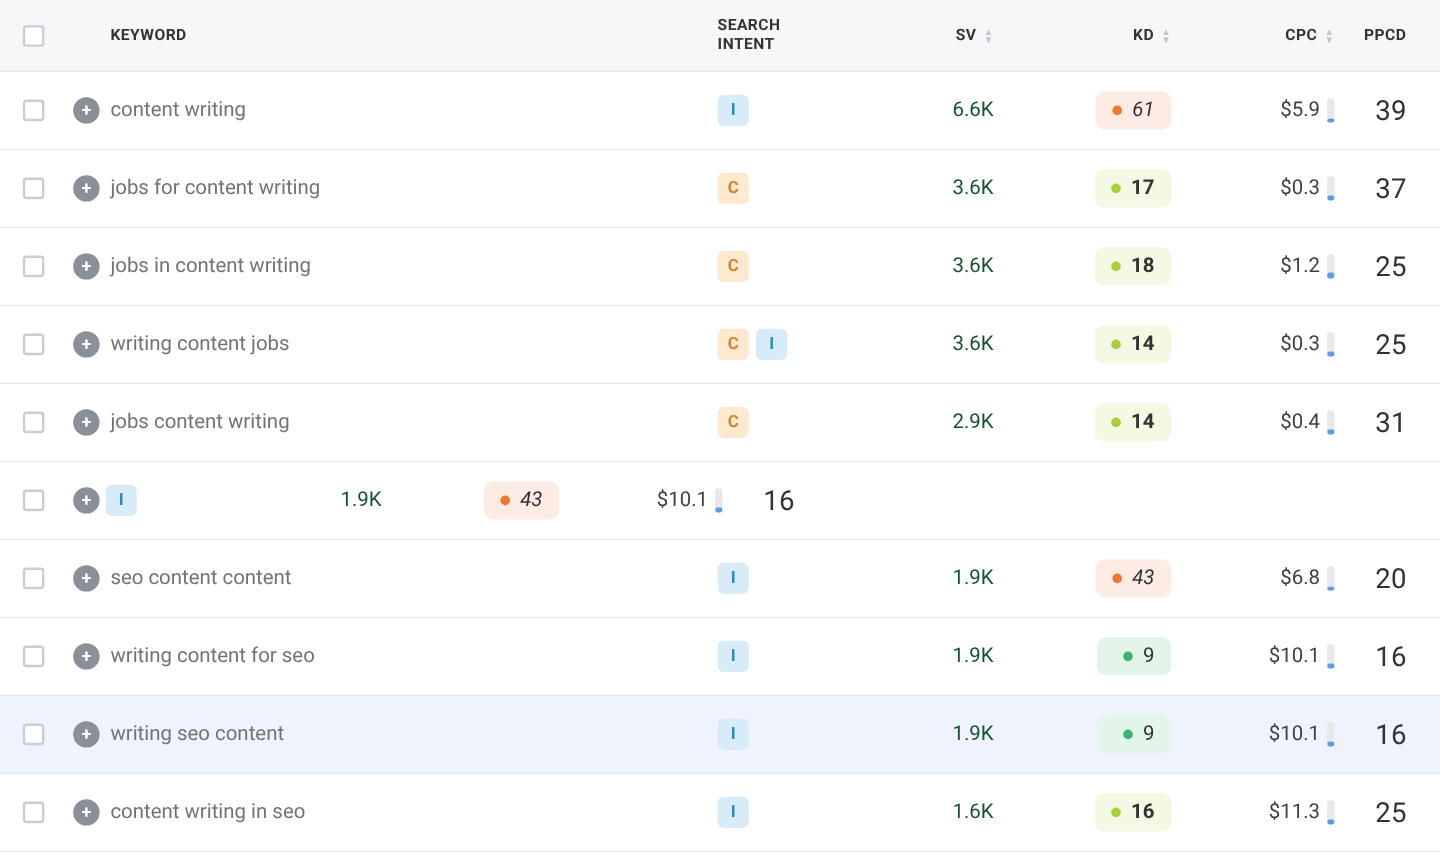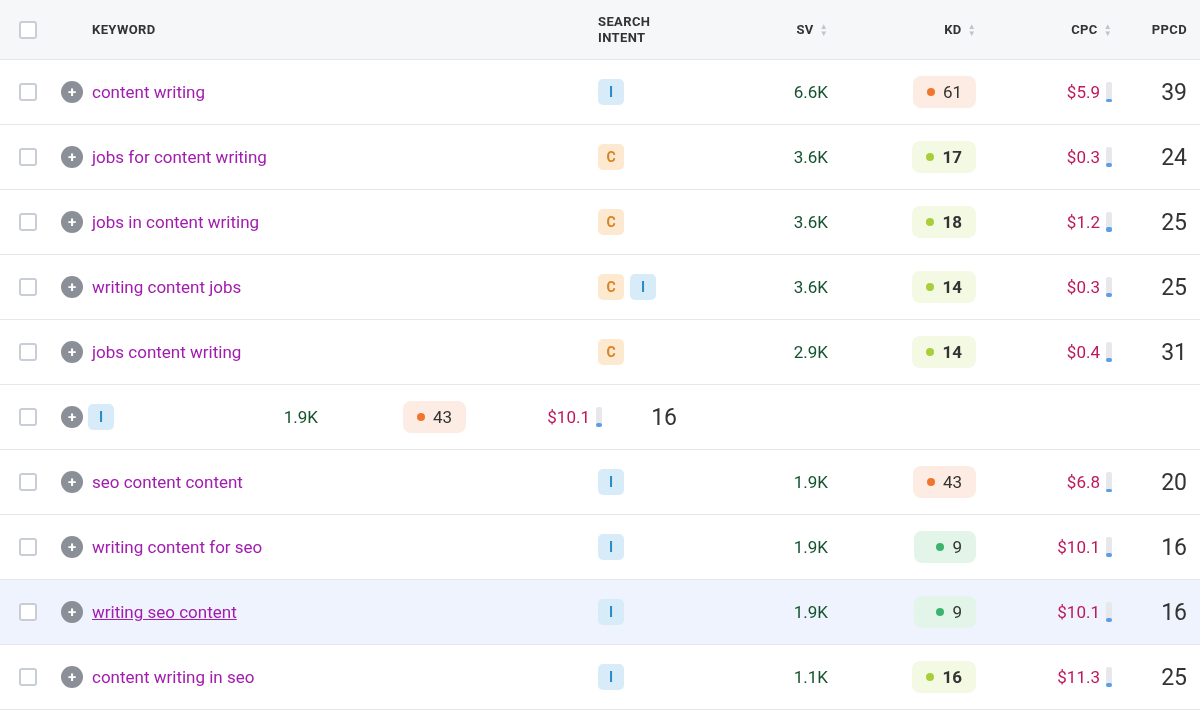--- a/index.html
+++ b/index.html
@@ -22,75 +22,75 @@
     letter-spacing: 0.03em;
   }
   .row {
     display: flex;
     align-items: center;
     border-bottom: 1px solid #e5e7eb;
     padding: 16px 0;
     font-size: 17px;
   }
   .row.highlight { background: #eef3fd; }
-  .row.highlight .keyword-link { text-decoration: underline; }
+  .row.highlight .keyword-link { }
 
   .col-cb   { width: 56px;  display:flex; justify-content:center; }
   .col-exp  { width: 32px;  display:flex; justify-content:center; }
   .col-kw   { flex: 1; padding-left: 4px; min-width: 0; }
   .col-intent { width: 120px; display:flex; gap:6px; }
   .col-sv   { width: 130px; text-align:right; justify-content:flex-end; display:flex; align-items:center; padding-right: 20px; }
   .col-kd   { width: 140px; text-align:right; justify-content:flex-end; display:flex; align-items:center; padding-right: 12px; }
   .col-cpc  { width: 130px; text-align:left; justify-content:flex-end; display:flex; align-items:center; padding-right: 6px; }
-  .col-ppcd { width: 82px;  text-align:center; justify-content:flex-end; display:flex; padding-right: 13px; }
+  .col-ppcd { width: 82px;  text-align:center; justify-content:flex-end; display:flex; padding-right: 28px; }
 
   .header-row .col-sv,
   .header-row .col-kd,
   .header-row .col-cpc,
   .header-row .col-ppcd { gap:6px; }
 
   .sort-caret {
     display:inline-flex; flex-direction:column; font-size:8px; line-height:7px; color:#c0c4cc;
   }
 
   .checkbox {
     width: 18px; height: 18px; border: 2px solid #c9ced6; border-radius: 3px; background:#fff;
   }
 
   .expand-btn {
     width: 22px; height:22px; border-radius:50%; background:#8a8f98; color:#fff;
     display:flex; align-items:center; justify-content:center; font-size:15px; font-weight:700;
     line-height:1;
   }
 
-  .keyword-link { color:#a21caf; text-decoration:none; }
+  .keyword-link { color:#737373; text-decoration:none; }
 
   .intent-badge {
     display:inline-flex; align-items:center; justify-content:center;
     width: 26px; height:26px; border-radius:5px; font-size:14px; font-weight:700;
   }
   .intent-i { background:#d7ecf8; color:#2a8bc7; }
   .intent-c { background:#fde9cf; color:#d98324; }
 
   .sv-val { color:#14532d; font-size:17px; }
 
   .kd-pill {
     display:inline-flex; align-items:center; gap:8px;
     padding: 6px 14px; border-radius:8px; min-width:62px; justify-content:flex-end;
     font-size:17px; color:#333;
   }
   .kd-dot { width:8px; height:8px; border-radius:50%; display:inline-block; }
-  .kd-orange { background:#fdece3; }
+  .kd-orange { background:#fdece3;font-style:italic; }
   .kd-orange .kd-dot { background:#f0762f; }
   .kd-lime { background:#f3f9e3;font-weight:bold; }
   .kd-lime .kd-dot { background:#a7cf3a; }
   .kd-green { background:#e3f5e9; }
   .kd-green .kd-dot { background:#3cb46e; }
 
-  .cpc-val { color:#be185d; font-size:17px; }
+  .cpc-val { color:#404040; font-size:17px; }
   .cpc-bar {
     width:6px; height:20px; background:#e6e8eb; border-radius:2px; position:relative; margin-left:6px;
   }
   .cpc-bar-fill {
     position:absolute; bottom:0; left:0; width:100%; border-radius:2px; background:#5a9de8;
   }
 
   .ppcd-val { color:#333; font-size:23px; }
 
   .header-label { text-transform: uppercase; }
@@ -190,21 +190,21 @@
             <span>17</span>
           </span>
         </div>
         <div class="col-cpc">
           <span class="cpc-val">$0.3</span>
           <span class="cpc-bar">
             <span class="cpc-bar-fill" style="height: 22%;"></span>
           </span>
         </div>
         <div class="col-ppcd">
-          <span class="ppcd-val">24</span>
+          <span class="ppcd-val">37</span>
         </div>
       </div>
       <div class="row">
         <div class="col-cb">
           <div class="checkbox"></div>
         </div>
         <div class="col-exp">
           <div class="expand-btn">+</div>
         </div>
         <div class="col-kw"><a class="keyword-link" href="#">jobs in content writing</a></div>
@@ -415,21 +415,21 @@
           <div class="checkbox"></div>
         </div>
         <div class="col-exp">
           <div class="expand-btn">+</div>
         </div>
         <div class="col-kw"><a class="keyword-link" href="#">content writing in seo</a></div>
         <div class="col-intent">
           <span class="intent-badge intent-i">I</span>
         </div>
         <div class="col-sv">
-          <span class="sv-val">1.1K</span>
+          <span class="sv-val">1.6K</span>
         </div>
         <div class="col-kd">
           <span class="kd-pill kd-lime">
             <span class="kd-dot"></span>
             <span>16</span>
           </span>
         </div>
         <div class="col-cpc">
           <span class="cpc-val">$11.3</span>
           <span class="cpc-bar">

